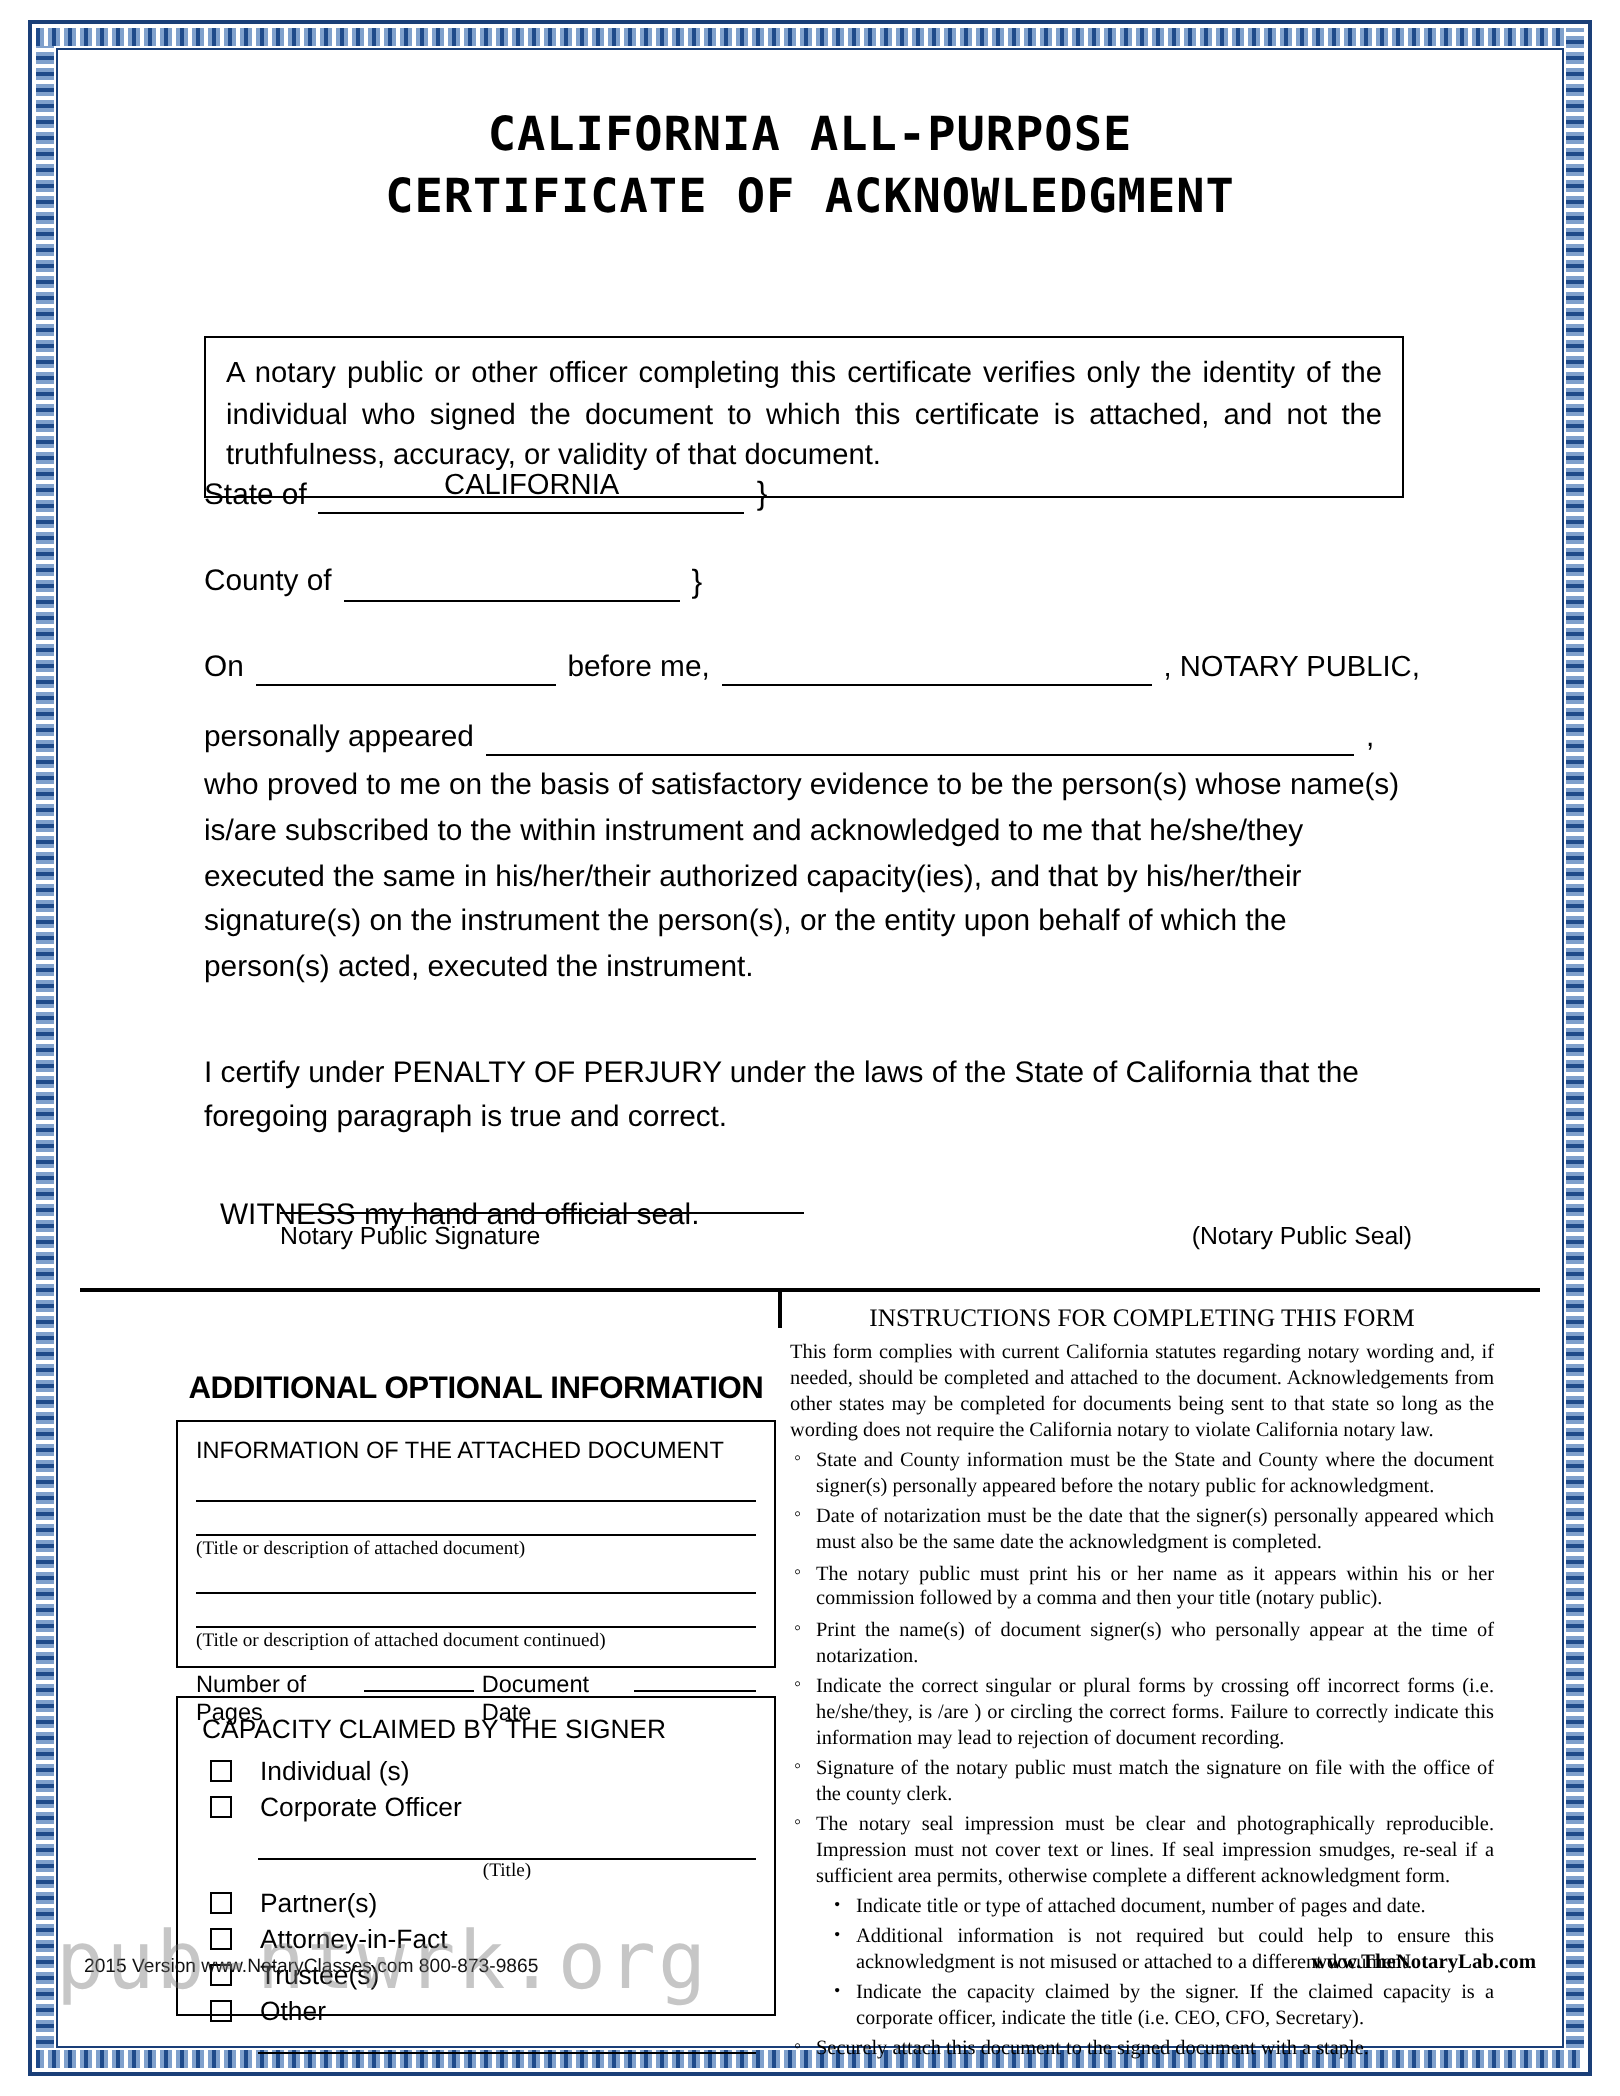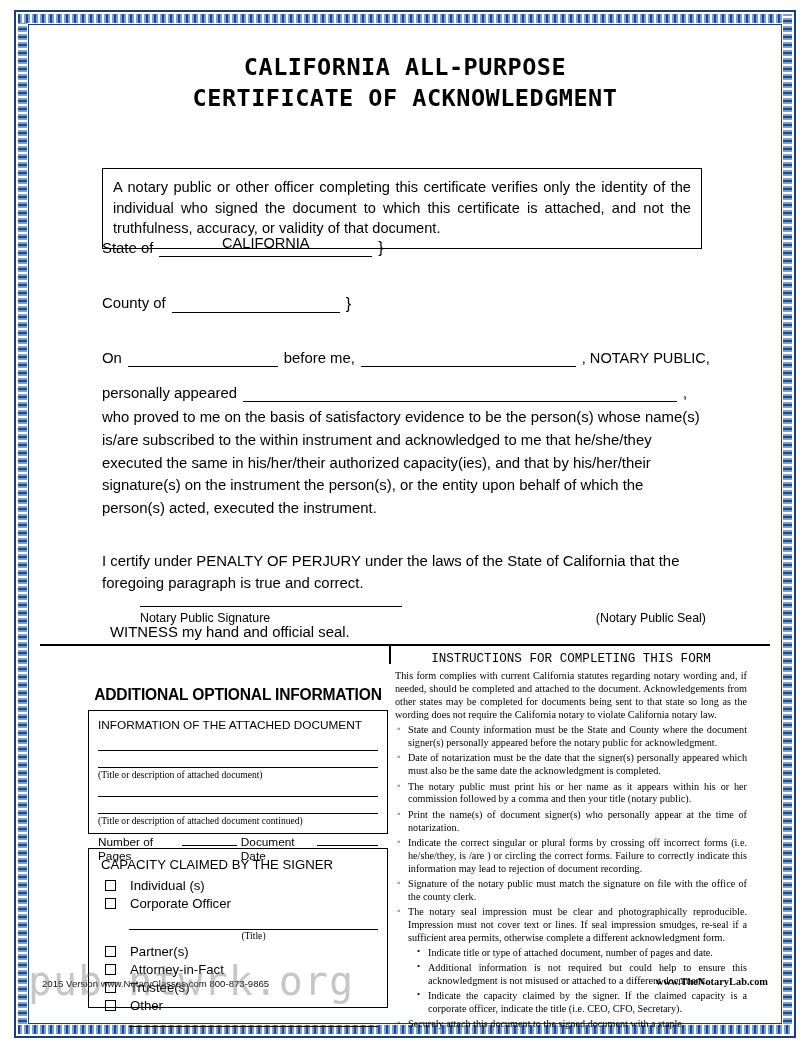--- a/index.html
+++ b/index.html
@@ -118,21 +118,21 @@
   
   .cert-body {
     position: absolute;
     left: 62px;
     top: 200px;
     width: 608px;
     font-size: 14.9px;
     line-height: 1.48;
   }
   .row { display: flex; align-items: center; white-space: nowrap; }
-  .row-gap-1 { margin-top: 32px; }
+  .row-gap-1 { margin-top: 20px; }
   .row-gap-2 { margin-top: 13px; }
 
   .fill {
     display: inline-block;
     border-bottom: 1px solid #000;
     height: 17px;
     margin: 0 6px;
     position: relative;
   }
   .fill-state { width: 213px; text-align: center; }
@@ -266,21 +266,21 @@
   .bottom-right {
     position: absolute;
     left: 355px;
     top: 616px;
     width: 352px;
     font-family: "Liberation Serif", serif;
   }
   .instr-title {
     text-align: center;
     font-size: 12.6px;
-    font-family: Liberation Mono, monospace;
+    font-family: Liberation Serif, serif;
     margin-bottom: 3px;
   }
   .instr-intro {
     font-size: 10.2px;
     line-height: 1.28;
     text-align: justify;
   }
   ul.bullets {
     list-style: none;
     margin: 3px 0 0 0;

